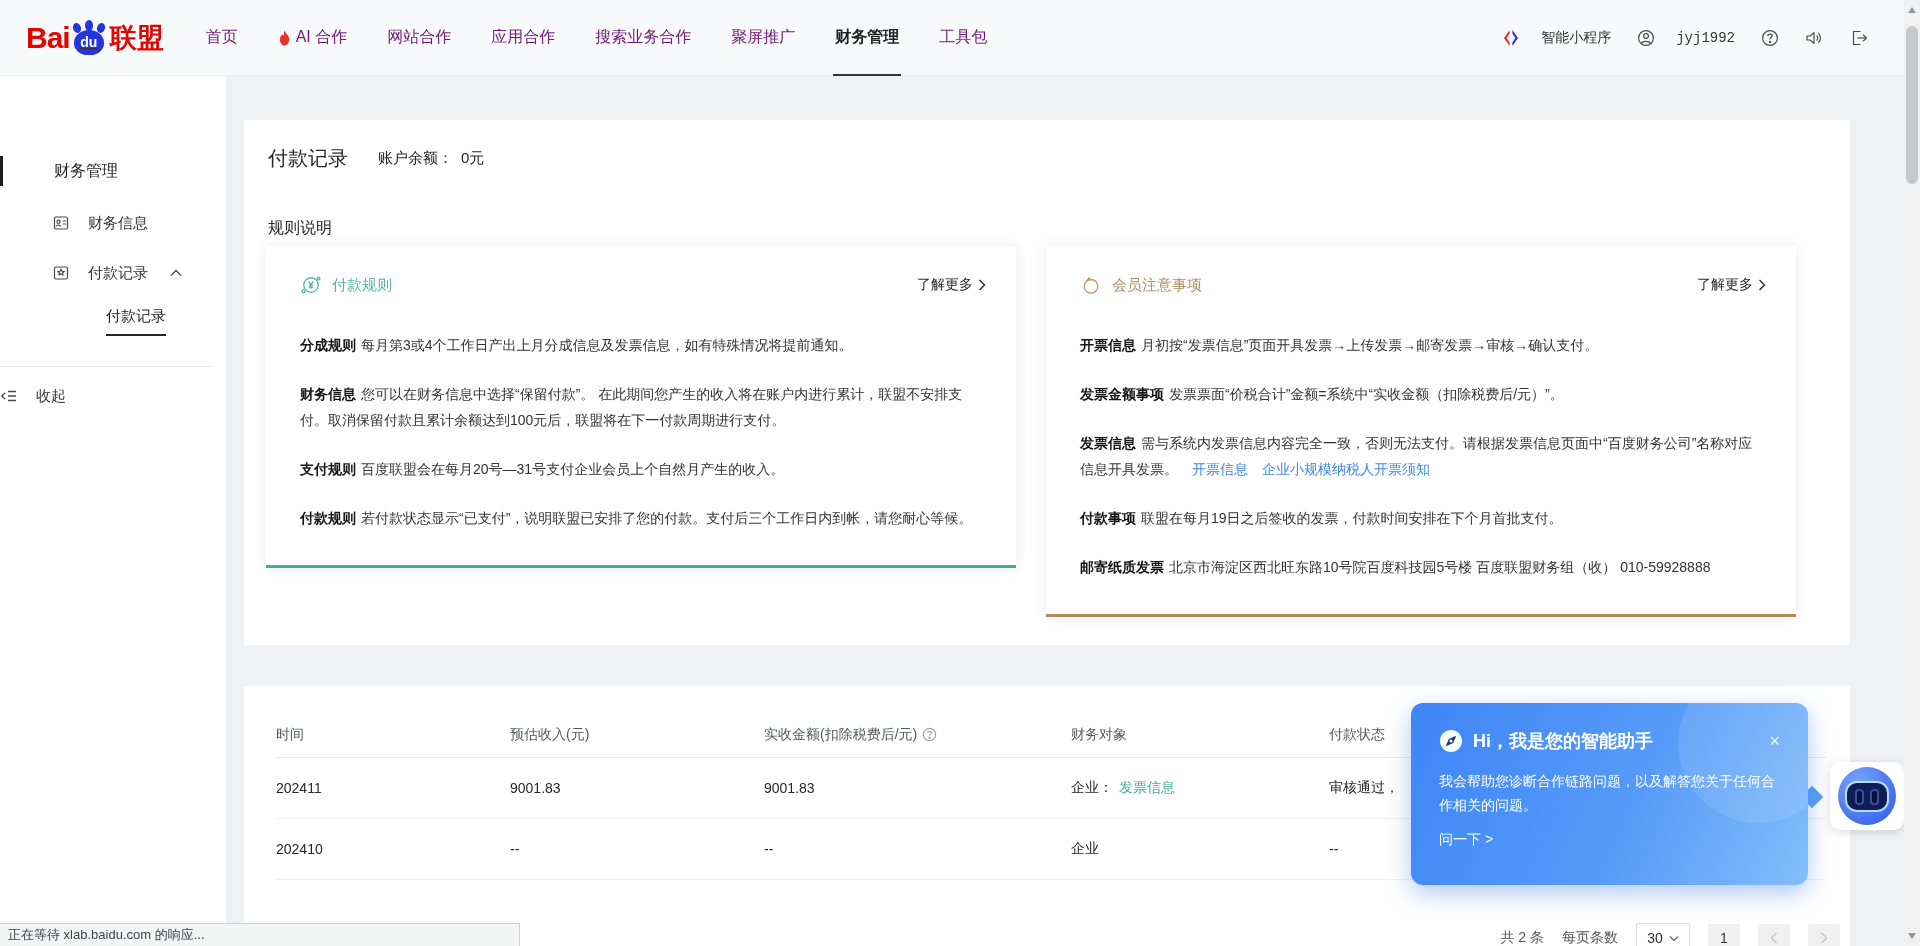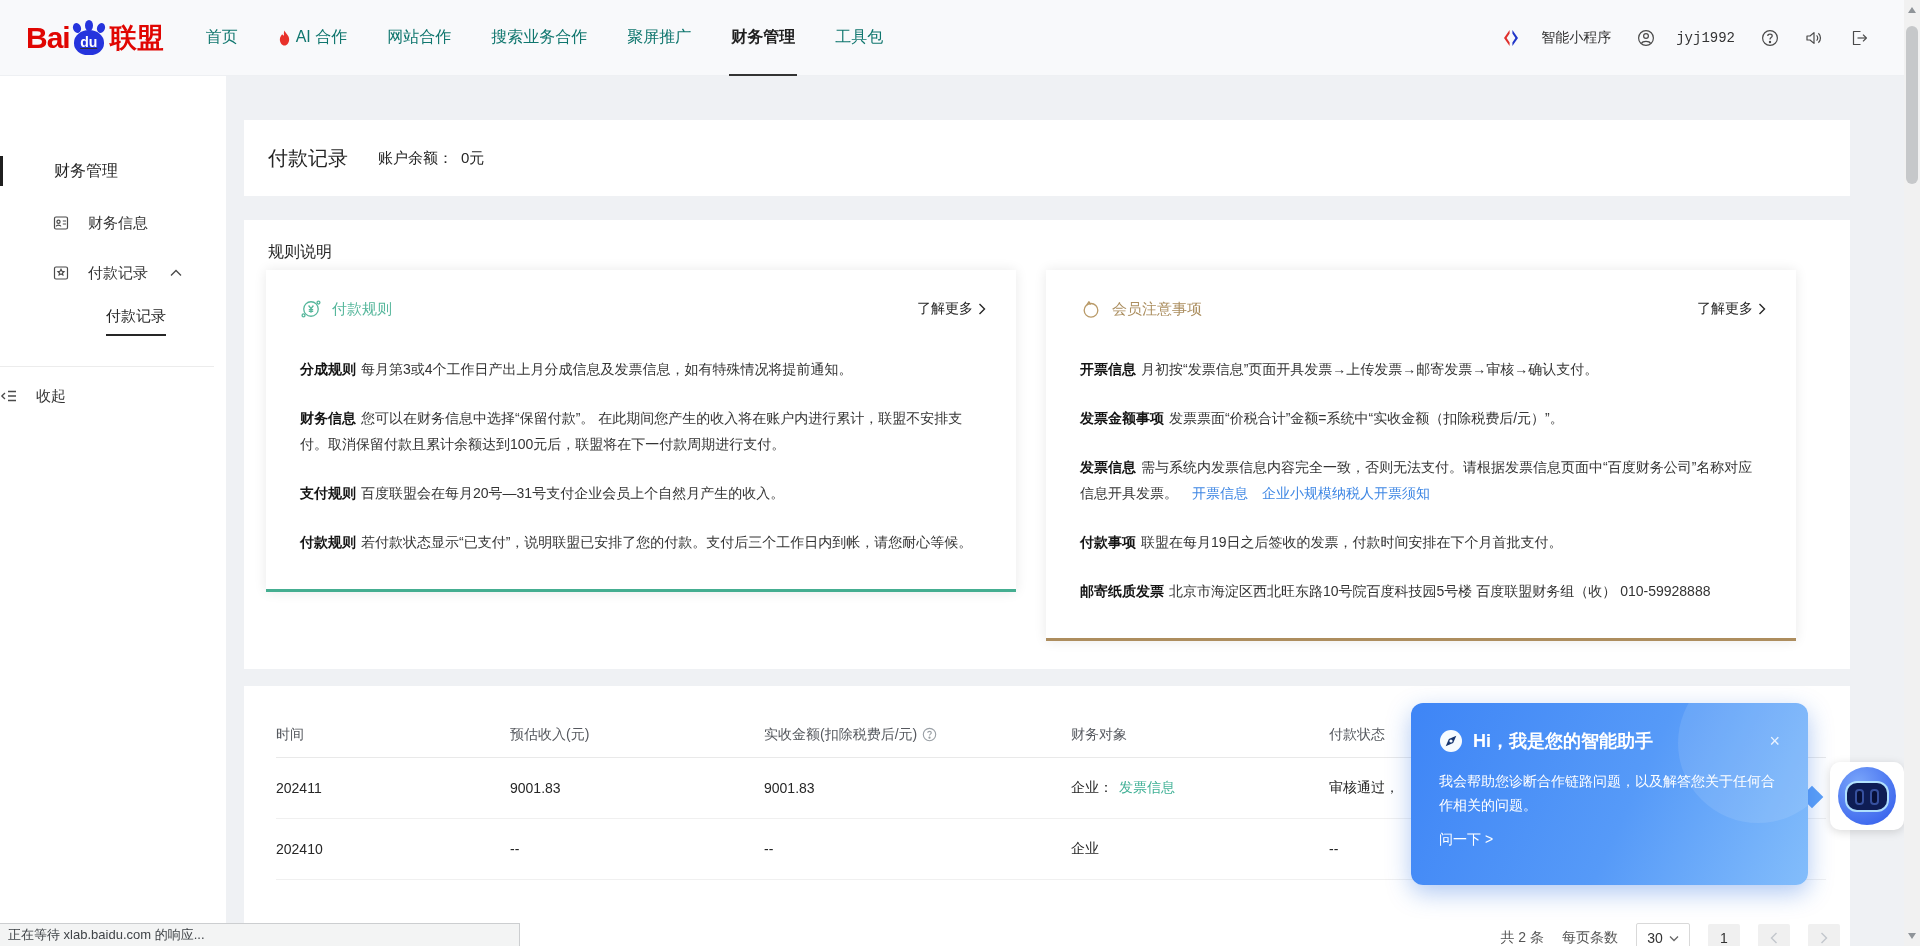--- a/index.html
+++ b/index.html
@@ -12,21 +12,21 @@
   .logo-bai{color:#e00602;font-size:30px;font-weight:bold;letter-spacing:-1px;}
   .paw{position:relative;width:36px;height:36px;margin:0 1px;}
   .pad{position:absolute;bottom:1px;left:3px;width:30px;height:25px;background:#2534dd;border-radius:50% 50% 46% 46%;display:flex;align-items:center;justify-content:center;text-decoration:underline;}
   .du{color:#fff;font-weight:bold;font-size:14px;}
   .toe{position:absolute;background:#2534dd;border-radius:50%;}
   .t1{width:8px;height:10px;left:2px;top:3px;transform:rotate(-20deg);}
   .t2{width:8px;height:11px;left:14px;top:0;}
   .t3{width:8px;height:10px;right:2px;top:3px;transform:rotate(20deg);}
   .logo-union{font-size:27px;font-weight:bold;color:#e00602;margin-left:2px;}
   .nav-items{display:flex;margin-left:22px;height:76px;}
-  .nav-item{padding:0 20px;display:flex;align-items:center;gap:5px;font-size:16px;color:#0f766e;cursor:pointer;position:relative;white-space:nowrap;}
+  .nav-item{padding:0 20px;display:flex;align-items:center;gap:5px;font-size:16px;color:#701a75;cursor:pointer;position:relative;white-space:nowrap;}
   .nav-item.active{font-weight:bold;color:#1f1f1f;}
   .nav-item.active::after{content:"";position:absolute;left:18px;right:18px;bottom:0;height:2px;background:#333;}
   .nav-right{margin-left:auto;display:flex;align-items:center;margin-right:52px;gap:26px;font-size:14px;color:#333;}
   .nav-right .chunk{display:flex;align-items:center;gap:21px;cursor:pointer;font-family:Liberation Mono, monospace;}
   .icon-btn{display:flex;align-items:center;cursor:pointer;}
 
   
   .sidebar{position:absolute;top:76px;left:0;width:226px;bottom:0;background:#fff;z-index:2;}
   .sb-title{position:relative;margin-top:80px;height:30px;line-height:30px;padding-left:54px;font-size:16px;color:#262626;}
   .sb-title::before{content:"";position:absolute;left:0;top:0;width:3px;height:30px;background:#1f1f1f;}
@@ -40,21 +40,21 @@
   .sb-collapse .lbl{margin-left:18px;}
 
   
   .main{position:absolute;left:244px;top:76px;width:1606px;bottom:0;}
   .sec{background:#fff;}
   .sec1{position:absolute;top:44px;left:0;width:100%;height:76px;display:flex;align-items:center;padding-left:24px;}
   .sec1-title{font-size:20px;color:#262626;}
   .balance{margin-left:30px;font-size:15px;color:#262626;}
   .balance .v{margin-left:8px;}
 
-  .sec2{position:absolute;top:144px;left:0;width:100%;height:449px;text-decoration:underline;}
+  .sec2{position:absolute;top:120px;left:0;width:100%;height:449px;text-decoration:underline;}
   .sec2-title{position:absolute;left:24px;top:22px;font-size:16px;color:#262626;}
   .card{position:absolute;top:50px;background:#fff;box-shadow:0 0 12px rgba(0,0,0,.09);}
   .card1{left:22px;width:750px;height:322px;border-bottom:3px solid #45ae91;}
   .card2{left:802px;width:750px;height:371px;border-bottom:3px solid #ad8d5e;}
   .card-head{display:flex;align-items:center;padding:28px 30px 0 34px;}
   .card-title{font-size:15px;margin-left:10px;}
   .card1 .card-title{color:#56b79c;}
   .card2 .card-title{color:#ab8e5f;}
   .more-link{margin-left:auto;font-size:14px;color:#262626;cursor:pointer;display:flex;align-items:center;gap:5px;}
   .card-body{padding:36px 34px 0 34px;}
@@ -122,20 +122,23 @@
     <div class="nav-item">
       <span style="display:flex;">
           <svg width="13" height="16" viewBox="0 0 14 16">
             <path d="M7 0C8 3 12 5 12 9.5 12 13 9.8 16 7 16 4.2 16 2 13 2 9.5 2 7 3.5 5.5 4.5 4 5 5 6 5.5 6.5 5 6 3 6.5 1.5 7 0Z" fill="#e8312a"></path>
           </svg>
         </span>
       <span>AI 合作</span>
     </div>
     <div class="nav-item">
         <span>网站合作</span>
+      </div>
+    <div class="nav-item">
+        <span>应用合作</span>
       </div>
     <div class="nav-item">
         <span>搜索业务合作</span>
       </div>
     <div class="nav-item">
         <span>聚屏推广</span>
       </div>
     <div class="nav-item active">
         <span>财务管理</span>
       </div>

